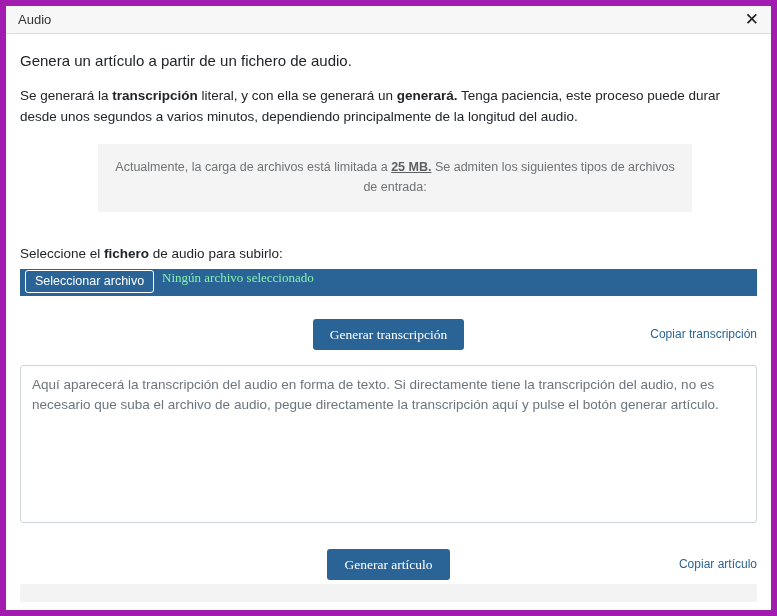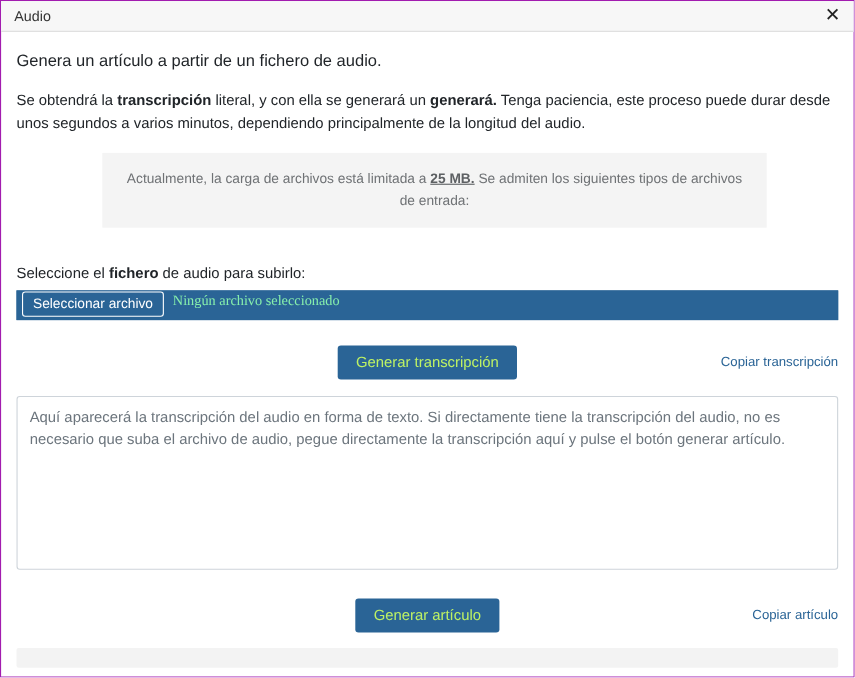--- a/index.html
+++ b/index.html
@@ -13,21 +13,21 @@
     font-family: "Liberation Sans", sans-serif;
     font-size: 13.5px;
     color: #212529;
     overflow: hidden;
   }
   .dialog {
     width: 777px;
     height: 616px;
     position: relative;
     box-sizing: border-box;
-    border: 1px solid #a21caf;
+    border: 6px solid #a21caf;
     background: #ffffff;
     display: flex;
     flex-direction: column;
   }
   .titlebar {
     height: 28px;
     min-height: 28px;
     background: #f7f7f7;
     border-bottom: 1px solid #dddddd;
     display: flex;
@@ -112,27 +112,27 @@
   .action-row {
     display: flex;
     align-items: center;
     justify-content: center;
     position: relative;
     margin-top: 22px;
     height: 33px;
   }
   .btn-primary {
     background: #2a6496;
-    color: #bef264;
+    color: #ffffff;
     border: none;
     border-radius: 3px;
     font-size: 13.5px;
     padding: 8px 17px;
     cursor: pointer;
-    font-family: Liberation Sans, sans-serif;
+    font-family: Liberation Serif, serif;
     line-height: 1.15;
   }
   .copy-link {
     position: absolute;
     right: 0;
     color: #2a6496;
     font-size: 12px;
     text-decoration: none;
     cursor: pointer;
   }
@@ -170,21 +170,21 @@
 
   <div class="titlebar">
     <span class="title-text">Audio</span>
     <span class="close-icon">✕</span>
   </div>
 
   <div class="body">
 
     <p class="intro">Genera un artículo a partir de un fichero de audio.</p>
 
-    <p class="para"><span>Se obtendrá la </span><b>transcripción</b><span> literal, y con ella se generará un </span><b>generará.</b><span> Tenga paciencia, este proceso puede durar desde unos segundos a varios minutos, dependiendo principalmente de la longitud del audio.</span></p>
+    <p class="para"><span>Se generará la </span><b>transcripción</b><span> literal, y con ella se generará un </span><b>generará.</b><span> Tenga paciencia, este proceso puede durar desde unos segundos a varios minutos, dependiendo principalmente de la longitud del audio.</span></p>
 
     <div class="notice">
       <span>Actualmente, la carga de archivos está limitada a </span><b>25 MB.</b><span> Se admiten los siguientes tipos de archivos de entrada:</span><br>
     </div>
 
     <div class="label-select"><span>Seleccione el </span><b>fichero</b><span> de audio para subirlo:</span></div>
 
     <div class="file-row">
       <button class="file-button">Seleccionar archivo</button>
       <span class="file-status">Ningún archivo seleccionado</span>

